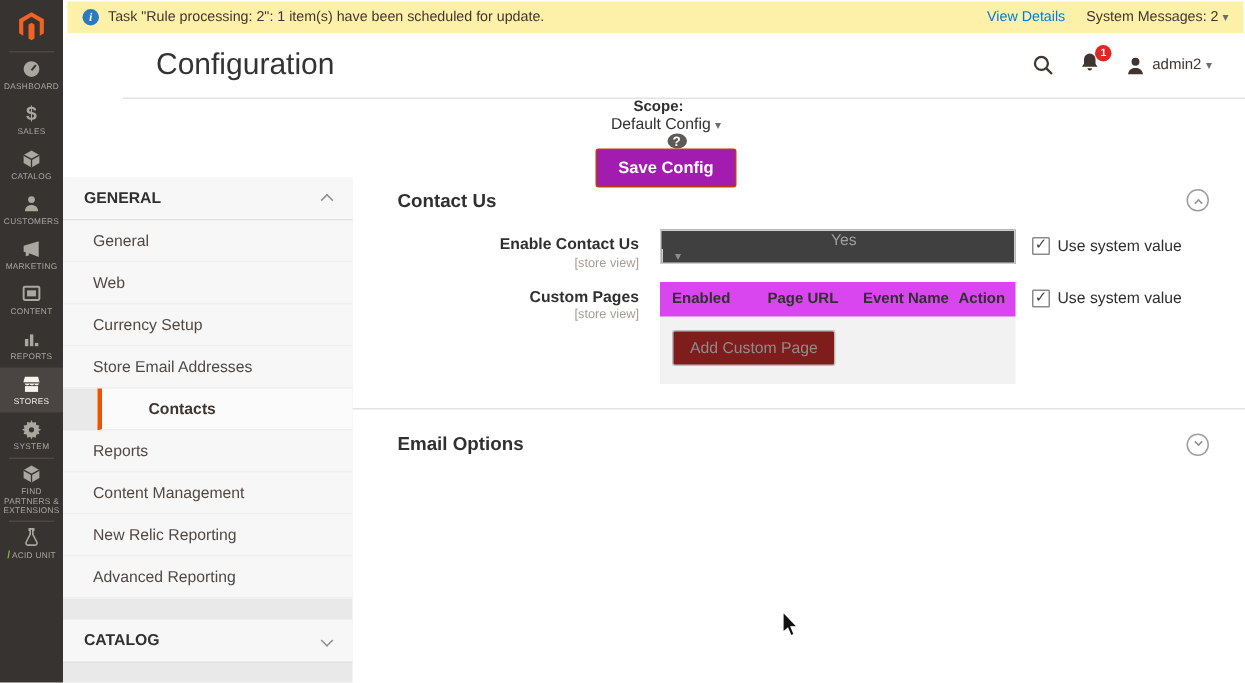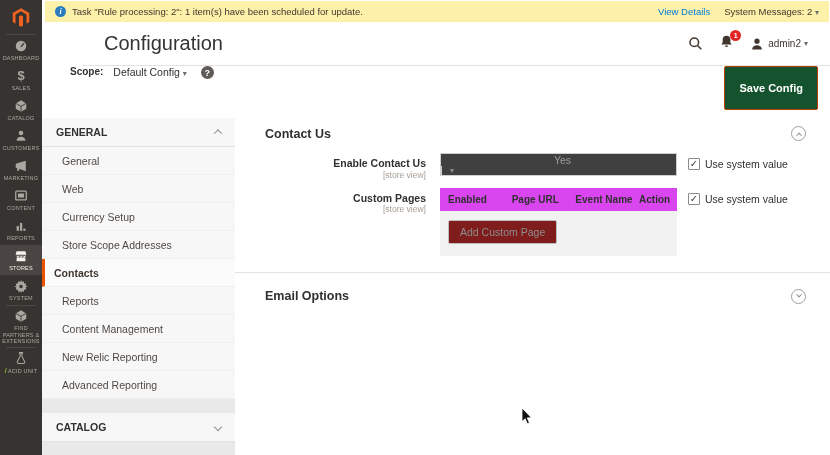--- a/index.html
+++ b/index.html
@@ -28,34 +28,34 @@
   .caret { font-size:8px; color:#6d6d6d; }
   
   .pagehead { position:absolute; left:42px; right:0; top:22px; height:44px; background:#fff; border-bottom:1px solid #e3e3e3; display:flex; align-items:center; padding:0 22px 0 22px; z-index:10;margin-left:40px; }
   .pagehead .title { font-size:20px; font-weight:400; color:#333; flex:1; }
   .hicon { width:15px; height:15px; margin-left:16px; cursor:pointer; position:relative; }
   .bell-wrap { position:relative; margin-left:16px; cursor:pointer; }
   .badge { position:absolute; top:-4px; right:-7px; min-width:11px; height:11px; border-radius:6px; background:#e22626; color:#fff; font-size:7px; font-weight:bold; display:flex; align-items:center; justify-content:center; padding:0 2px; }
   .userbox { display:flex; align-items:center; margin-left:16px; cursor:pointer; }
   .userbox .uname { font-size:10px; color:#41362f; margin:0 3px 0 4px; }
   
-  .toolbar { position:absolute; left:42px; right:0; top:66px; height:44px; background:#fff; display:flex; padding:0 12px 0 28px; z-index:5; }
+  .toolbar { position:absolute; left:42px; right:0; top:66px; height:44px; background:#fff; display:flex; align-items:center; padding:0 12px 0 28px; z-index:5;flex-direction:column; }
   .scope-lab { font-size:10px; font-weight:bold; color:#303030; margin-right:10px; }
   .scope-val { font-size:10.5px; color:#33302e; cursor:pointer; }
   .help-ic { width:13px; height:13px; border-radius:50%; background:#5e5a56; color:#fff; font-size:9px; font-weight:bold; display:flex; align-items:center; justify-content:center; margin-left:14px; cursor:pointer; }
   .spacer { flex:1; }
-  .save-btn { background:#14532d; color:#fff; border:1px solid #b84002; border-radius:2px; font-size:11px; font-weight:bold; padding:6px 14px; cursor:pointer; font-family:"Liberation Sans", sans-serif; }
+  .save-btn { background:#a21caf; color:#fff; border:1px solid #b84002; border-radius:2px; font-size:11px; font-weight:bold; padding:6px 14px; cursor:pointer; font-family:"Liberation Sans", sans-serif; }
   
   .confignav { position:absolute; left:42px; top:118px; width:193px; bottom:0; background:#e9e9e9; z-index:4; }
   .nav-sec-head { height:29px; background:#f7f7f7; display:flex; align-items:center; justify-content:space-between; padding:0 14px; font-size:10.5px; font-weight:bold; color:#303030; cursor:pointer; border-bottom:1px solid #e2e2e2; }
   .chev { width:6px; height:6px; border-right:1.5px solid #8d8d8d; border-bottom:1.5px solid #8d8d8d; display:inline-block; }
   .chev.up { transform:rotate(-135deg) translate(-1px,-1px); }
   .chev.down { transform:rotate(45deg); }
   .nav-item { height:28px; background:#f7f7f7; display:flex; align-items:center; padding-left:20px; font-size:10.5px; color:#514943; cursor:pointer; border-bottom:1px solid #efefef; }
-  .nav-item.active { border-left:3px solid #eb5202; padding-left:9px; font-weight:bold; color:#41362f; background:#fbfbfb; }
+  .nav-item.active { border-left:3px solid #eb5202; padding-left:31px; font-weight:bold; color:#41362f; background:#fbfbfb;margin-left:23px; }
   .nav-gap { height:7px; }
   
   .main { position:absolute; left:235px; right:0; top:110px; bottom:0; background:#fff; }
   .sec-head { display:flex; align-items:center; justify-content:space-between; padding:16px 24px 12px 30px; }
   .sec-title { font-size:12.5px; font-weight:bold; color:#303030; }
   .coll-btn { width:15px; height:15px; border:1px solid #9e9e9e; border-radius:50%; display:flex; align-items:center; justify-content:center; cursor:pointer; background:#fff; }
   .coll-btn .chev { width:4px; height:4px; border-width:1.2px; border-color:#8d8d8d; }
   .coll-btn .chev.up { transform:rotate(-135deg) translate(-1px,-1px); }
   .coll-btn .chev.down { transform:rotate(45deg) translate(-1px,-1px); }
   .form-row { display:flex; align-items:flex-start; margin-bottom:8px; }
@@ -212,21 +212,21 @@
 </div>
 
 <div class="confignav">
   <div class="nav-sec-head">
     <span>GENERAL</span>
     <span class="chev up"></span>
   </div>
   <div class="nav-item">General</div>
   <div class="nav-item">Web</div>
   <div class="nav-item">Currency Setup</div>
-  <div class="nav-item">Store Scope Addresses</div>
+  <div class="nav-item">Store Email Addresses</div>
   <div class="nav-item active">Contacts</div>
   <div class="nav-item">Reports</div>
   <div class="nav-item">Content Management</div>
   <div class="nav-item">New Relic Reporting</div>
   <div class="nav-item">Advanced Reporting</div>
   <div class="nav-gap"></div>
   <div class="nav-gap"></div>
   <div class="nav-sec-head">
     <span>CATALOG</span>
     <span class="chev down"></span>

